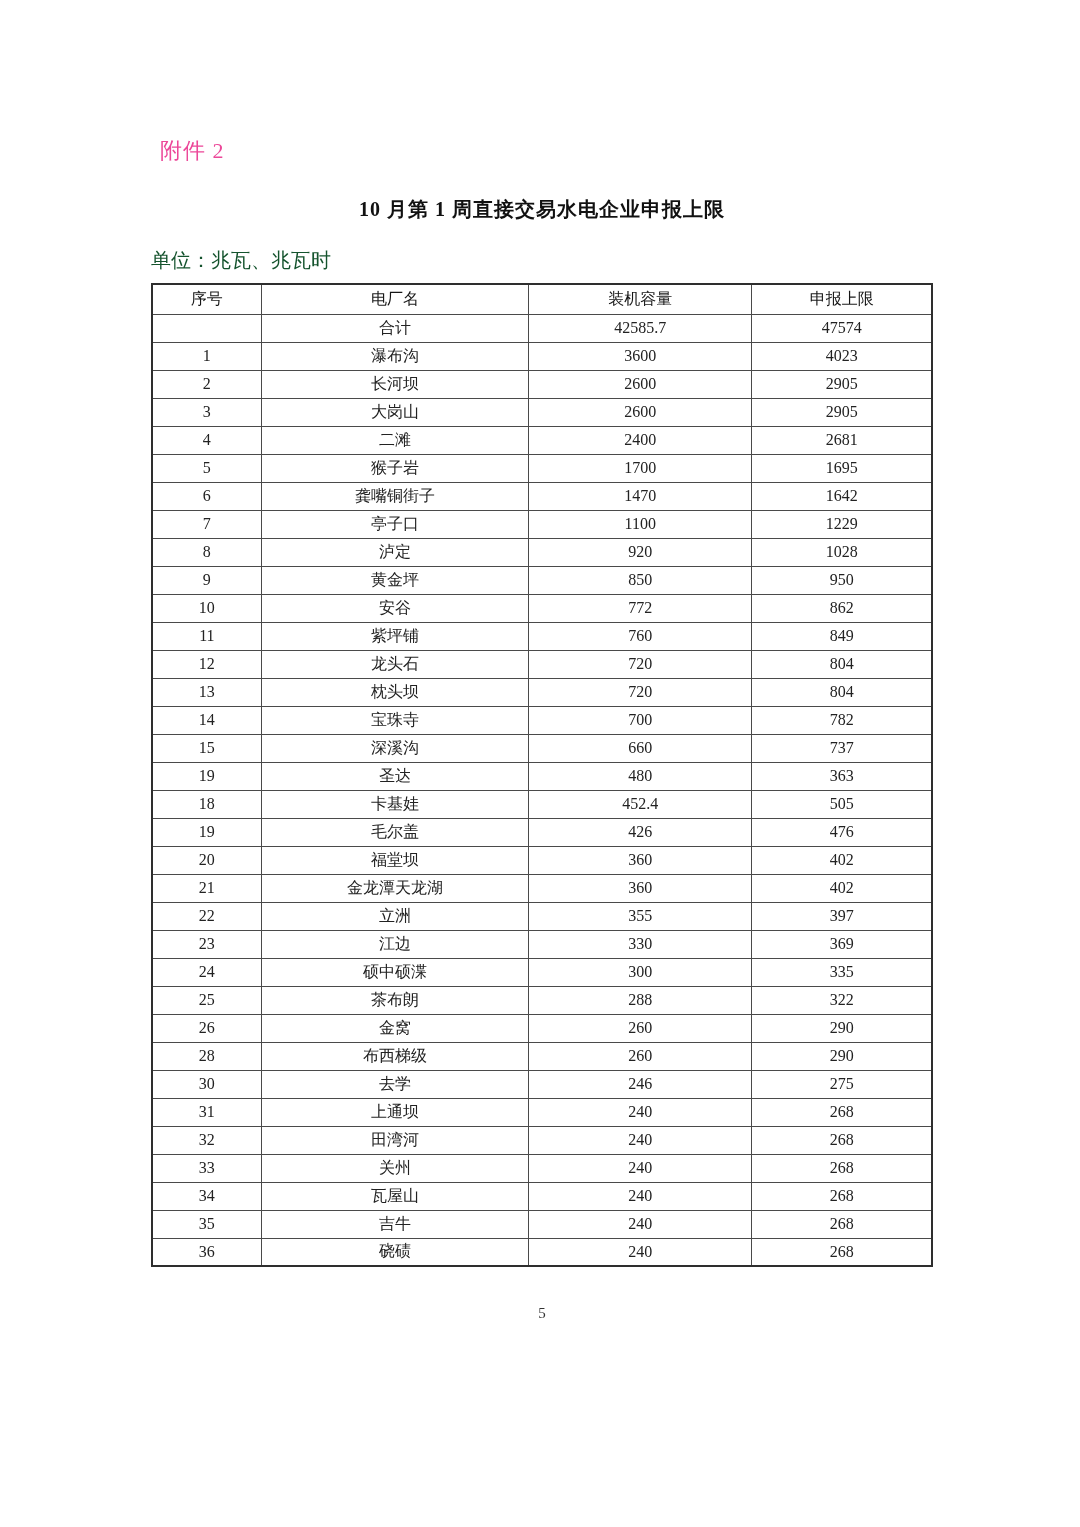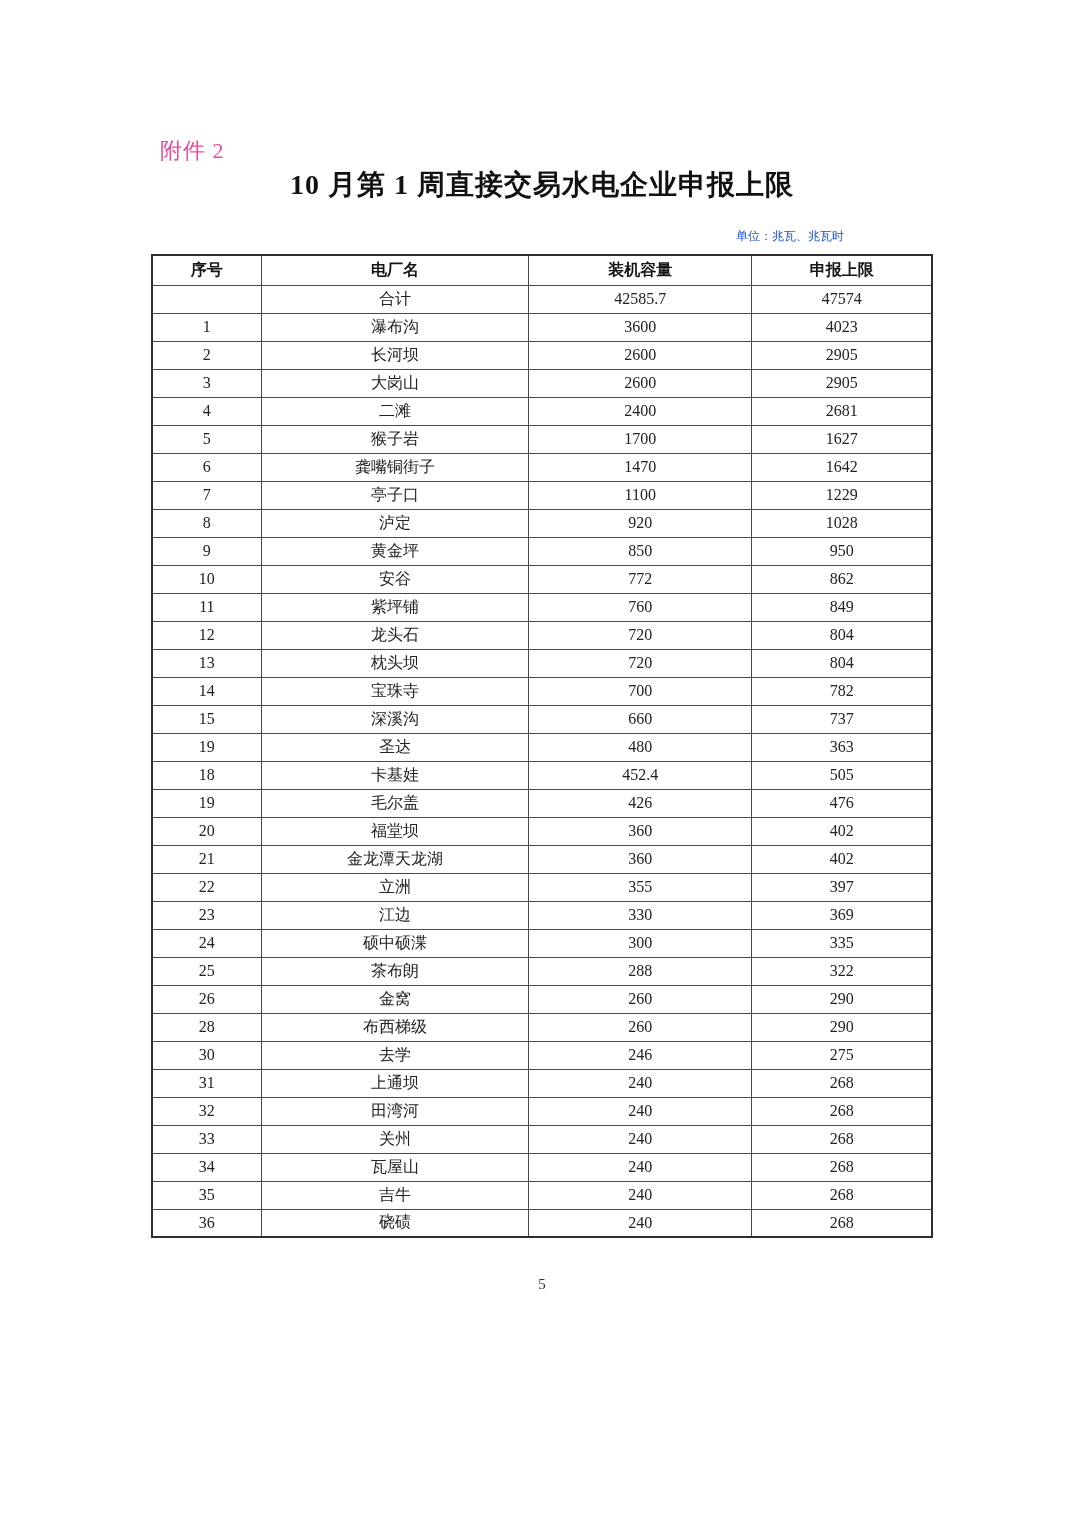--- a/index.html
+++ b/index.html
@@ -23,35 +23,36 @@
 
   .attachment {
     padding-top: 136px;
     margin-left: 9px;
     font-size: 22px;
     letter-spacing: 1px;
     color: #ec4899;
   }
 
   .title {
+    margin-top: 30px;
     text-align: center;
-    font-size: 28px;
+    font-size: 20px;
     font-weight: bold;
     letter-spacing: 1px;
     color: #111;
     font-family: "Liberation Serif", "DejaVu Serif", serif;
   }
 
   .unit {
     margin-top: 24px;
     margin-bottom: 9px;
-    text-align: right;
+    text-align: left;
     padding-right: 89px;
-    font-size: 12px;
-    color: #1d4ed8;
+    font-size: 20px;
+    color: #14532d;
   }
 
   table.report {
     width: 100%;
     border-collapse: collapse;
     table-layout: fixed;
     border: 2px solid #2e2e2e;
   }
 
   table.report th,
@@ -61,21 +62,21 @@
     vertical-align: middle;
     height: 28px;
     font-size: 16px;
     color: #222;
     overflow: hidden;
     white-space: nowrap;
   }
 
   table.report th {
     height: 30px;
-    font-weight: bold;
+    font-weight: normal;
     color: #161616;
   }
 
   
   table.report th:nth-child(4),
   table.report td:nth-child(4) {
     border-left-style: dashed;
   }
 
   col.c-no    { width: 14%; }
@@ -146,21 +147,21 @@
           <tr>
             <td>4</td>
             <td>二滩</td>
             <td>2400</td>
             <td>2681</td>
           </tr>
           <tr>
             <td>5</td>
             <td>猴子岩</td>
             <td>1700</td>
-            <td>1627</td>
+            <td>1695</td>
           </tr>
           <tr>
             <td>6</td>
             <td>龚嘴铜街子</td>
             <td>1470</td>
             <td>1642</td>
           </tr>
           <tr>
             <td>7</td>
             <td>亭子口</td>

